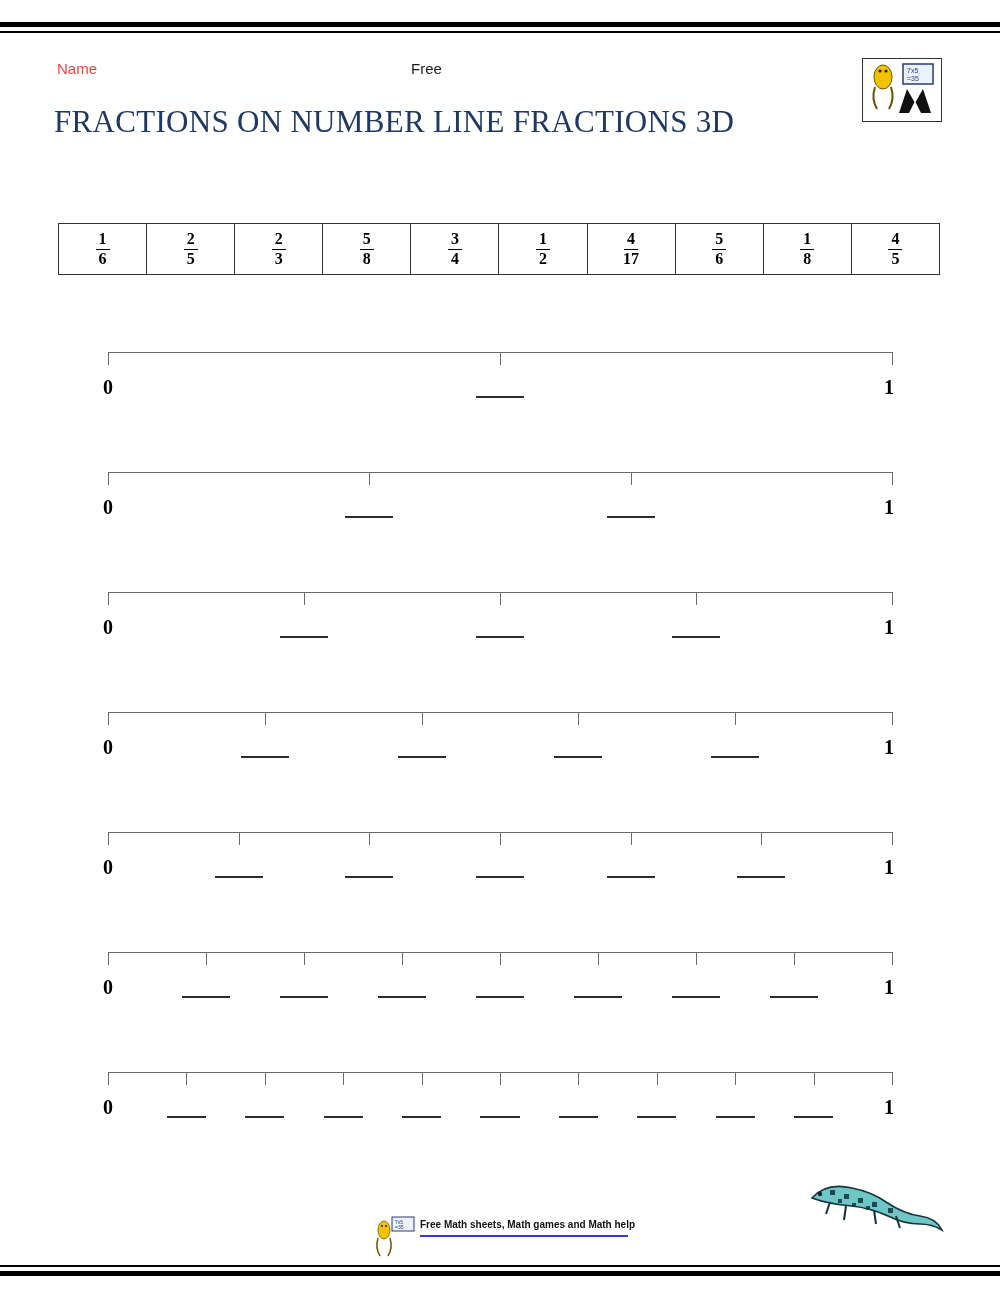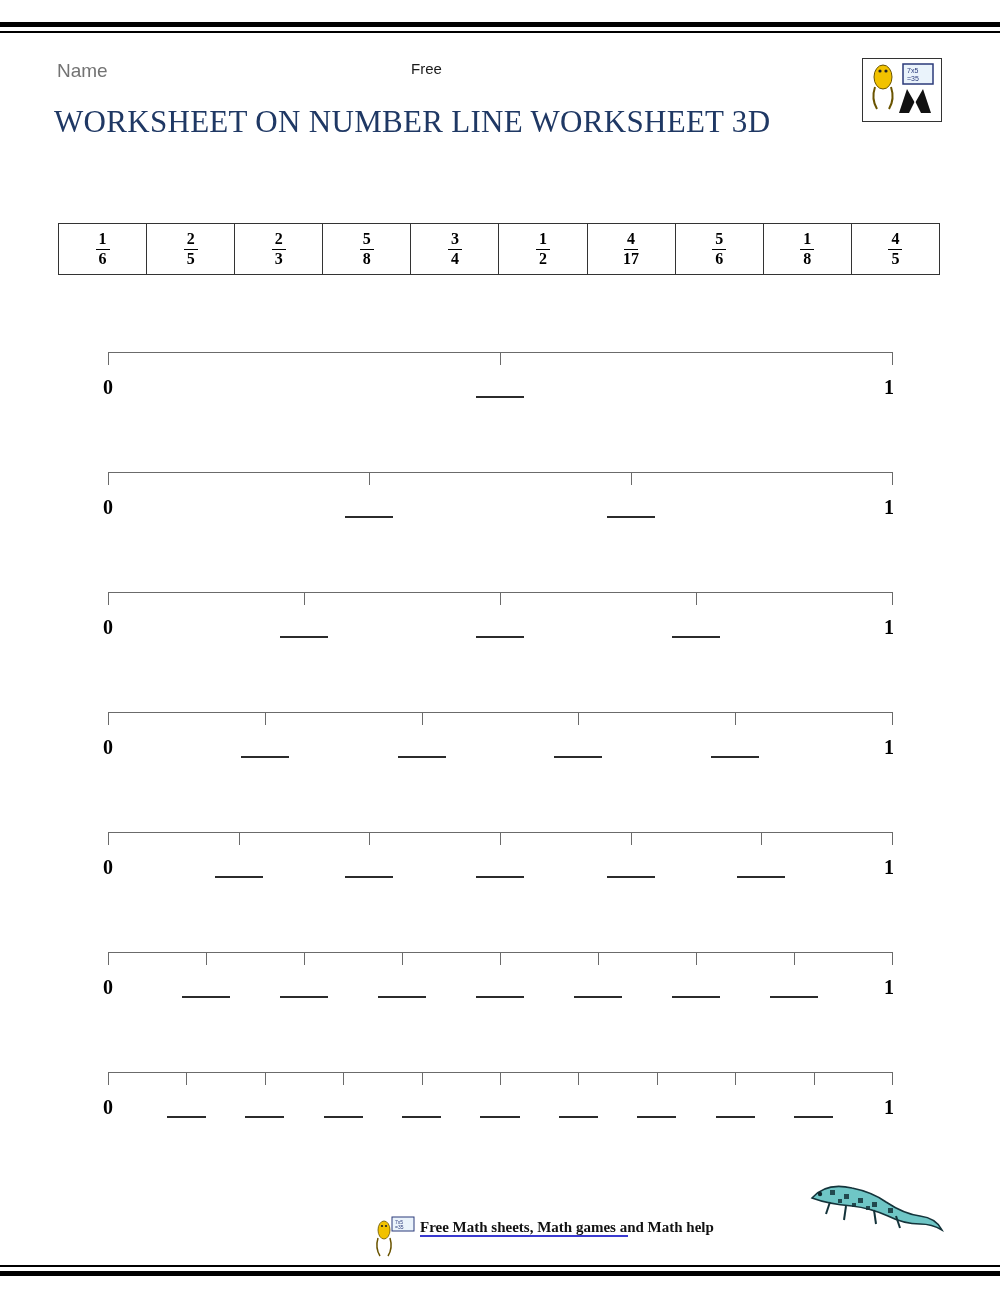--- a/index.html
+++ b/index.html
@@ -42,22 +42,22 @@
   .bottom-rule-2 {
     position: absolute;
     left: 0; top: 1271px;
     width: 1000px; height: 5px;
     background: #000;
   }
 
   .name-label {
     position: absolute;
     left: 57px; top: 60px;
-    font-size: 19px;
-    color: #737373;
+    font-size: 15px;
+    color: #ef4444;
   }
   .date-label {
     position: absolute;
     left: 411px; top: 60px;
     font-size: 15px;
     color: #1a1a1a;
   }
 
   .worksheet-title {
     position: absolute;
@@ -171,23 +171,23 @@
   
   .footer-logo {
     position: absolute;
     left: 374px; top: 1216px;
     width: 262px;
     height: 46px;
   }
   .footer-tagline {
     position: absolute;
     left: 420px; top: 1219px;
-    font-family: Liberation Serif, serif;
+    font-family: Liberation Sans, sans-serif;
     font-weight: bold;
-    font-size: 15px;
+    font-size: 10px;
     color: #111;
     white-space: nowrap;
   }
   .footer-underline {
     position: absolute;
     left: 420px; top: 1235px;
     width: 208px; height: 1.5px;
     background: #3a3ad0;
   }
   .footer-site {
@@ -234,21 +234,21 @@
       <circle cx="17" cy="12" r="1.6" fill="#222"></circle>
       <circle cx="23" cy="12" r="1.6" fill="#222"></circle>
       <path d="M12 28 Q8 40 14 50" stroke="#6a5400" stroke-width="2" fill="none"></path>
       <path d="M28 28 Q32 40 26 50" stroke="#6a5400" stroke-width="2" fill="none"></path>
 
       <path d="M36 54 L44 30 L52 44 L60 30 L68 54 Z" fill="#111"></path>
       <path d="M46 54 L52 42 L58 54 Z" fill="#ffffff"></path>
     </svg>
   </div>
 
-  <div class="worksheet-title">WORKSHEET ON NUMBER LINE WORKSHEET 3D</div>
+  <div class="worksheet-title">FRACTIONS ON NUMBER LINE FRACTIONS 3D</div>
 
 
   <div class="fraction-bank" id="fraction-bank">
       <div class="fraction-cell">
         <div class="frac">
           <span class="num">1</span>
           <span class="den">6</span>
         </div>
       </div>
       <div class="fraction-cell">

